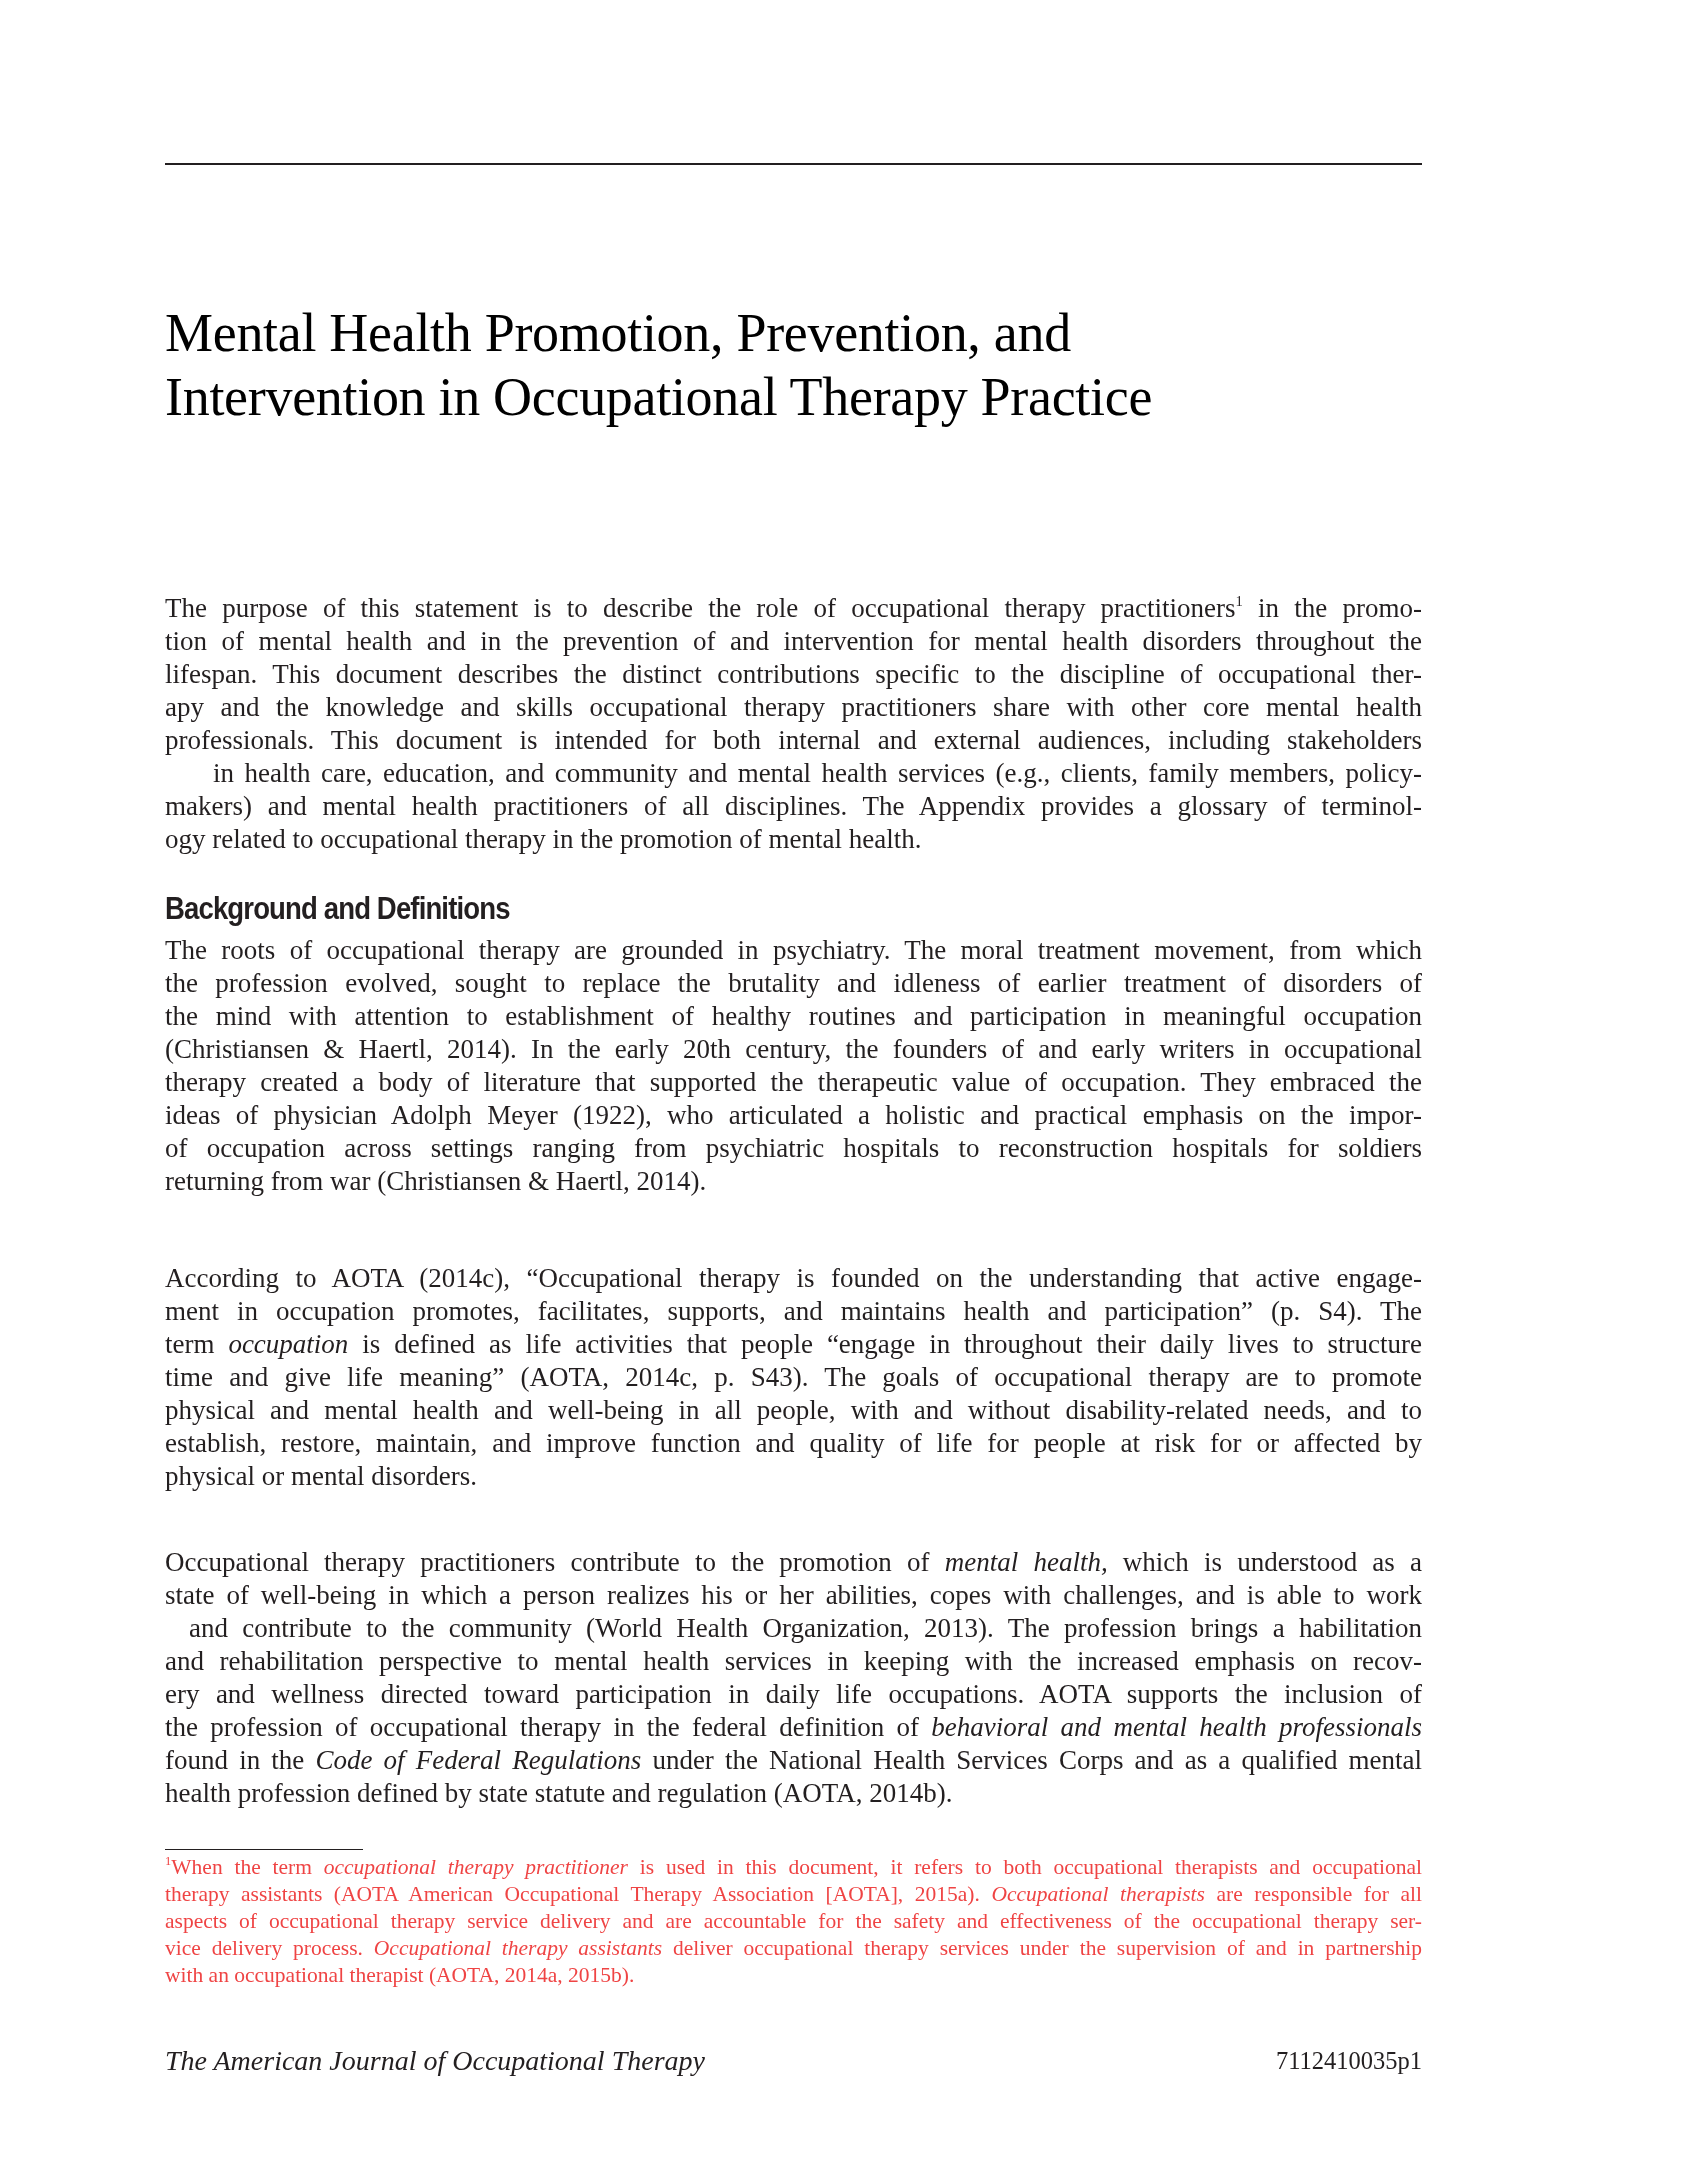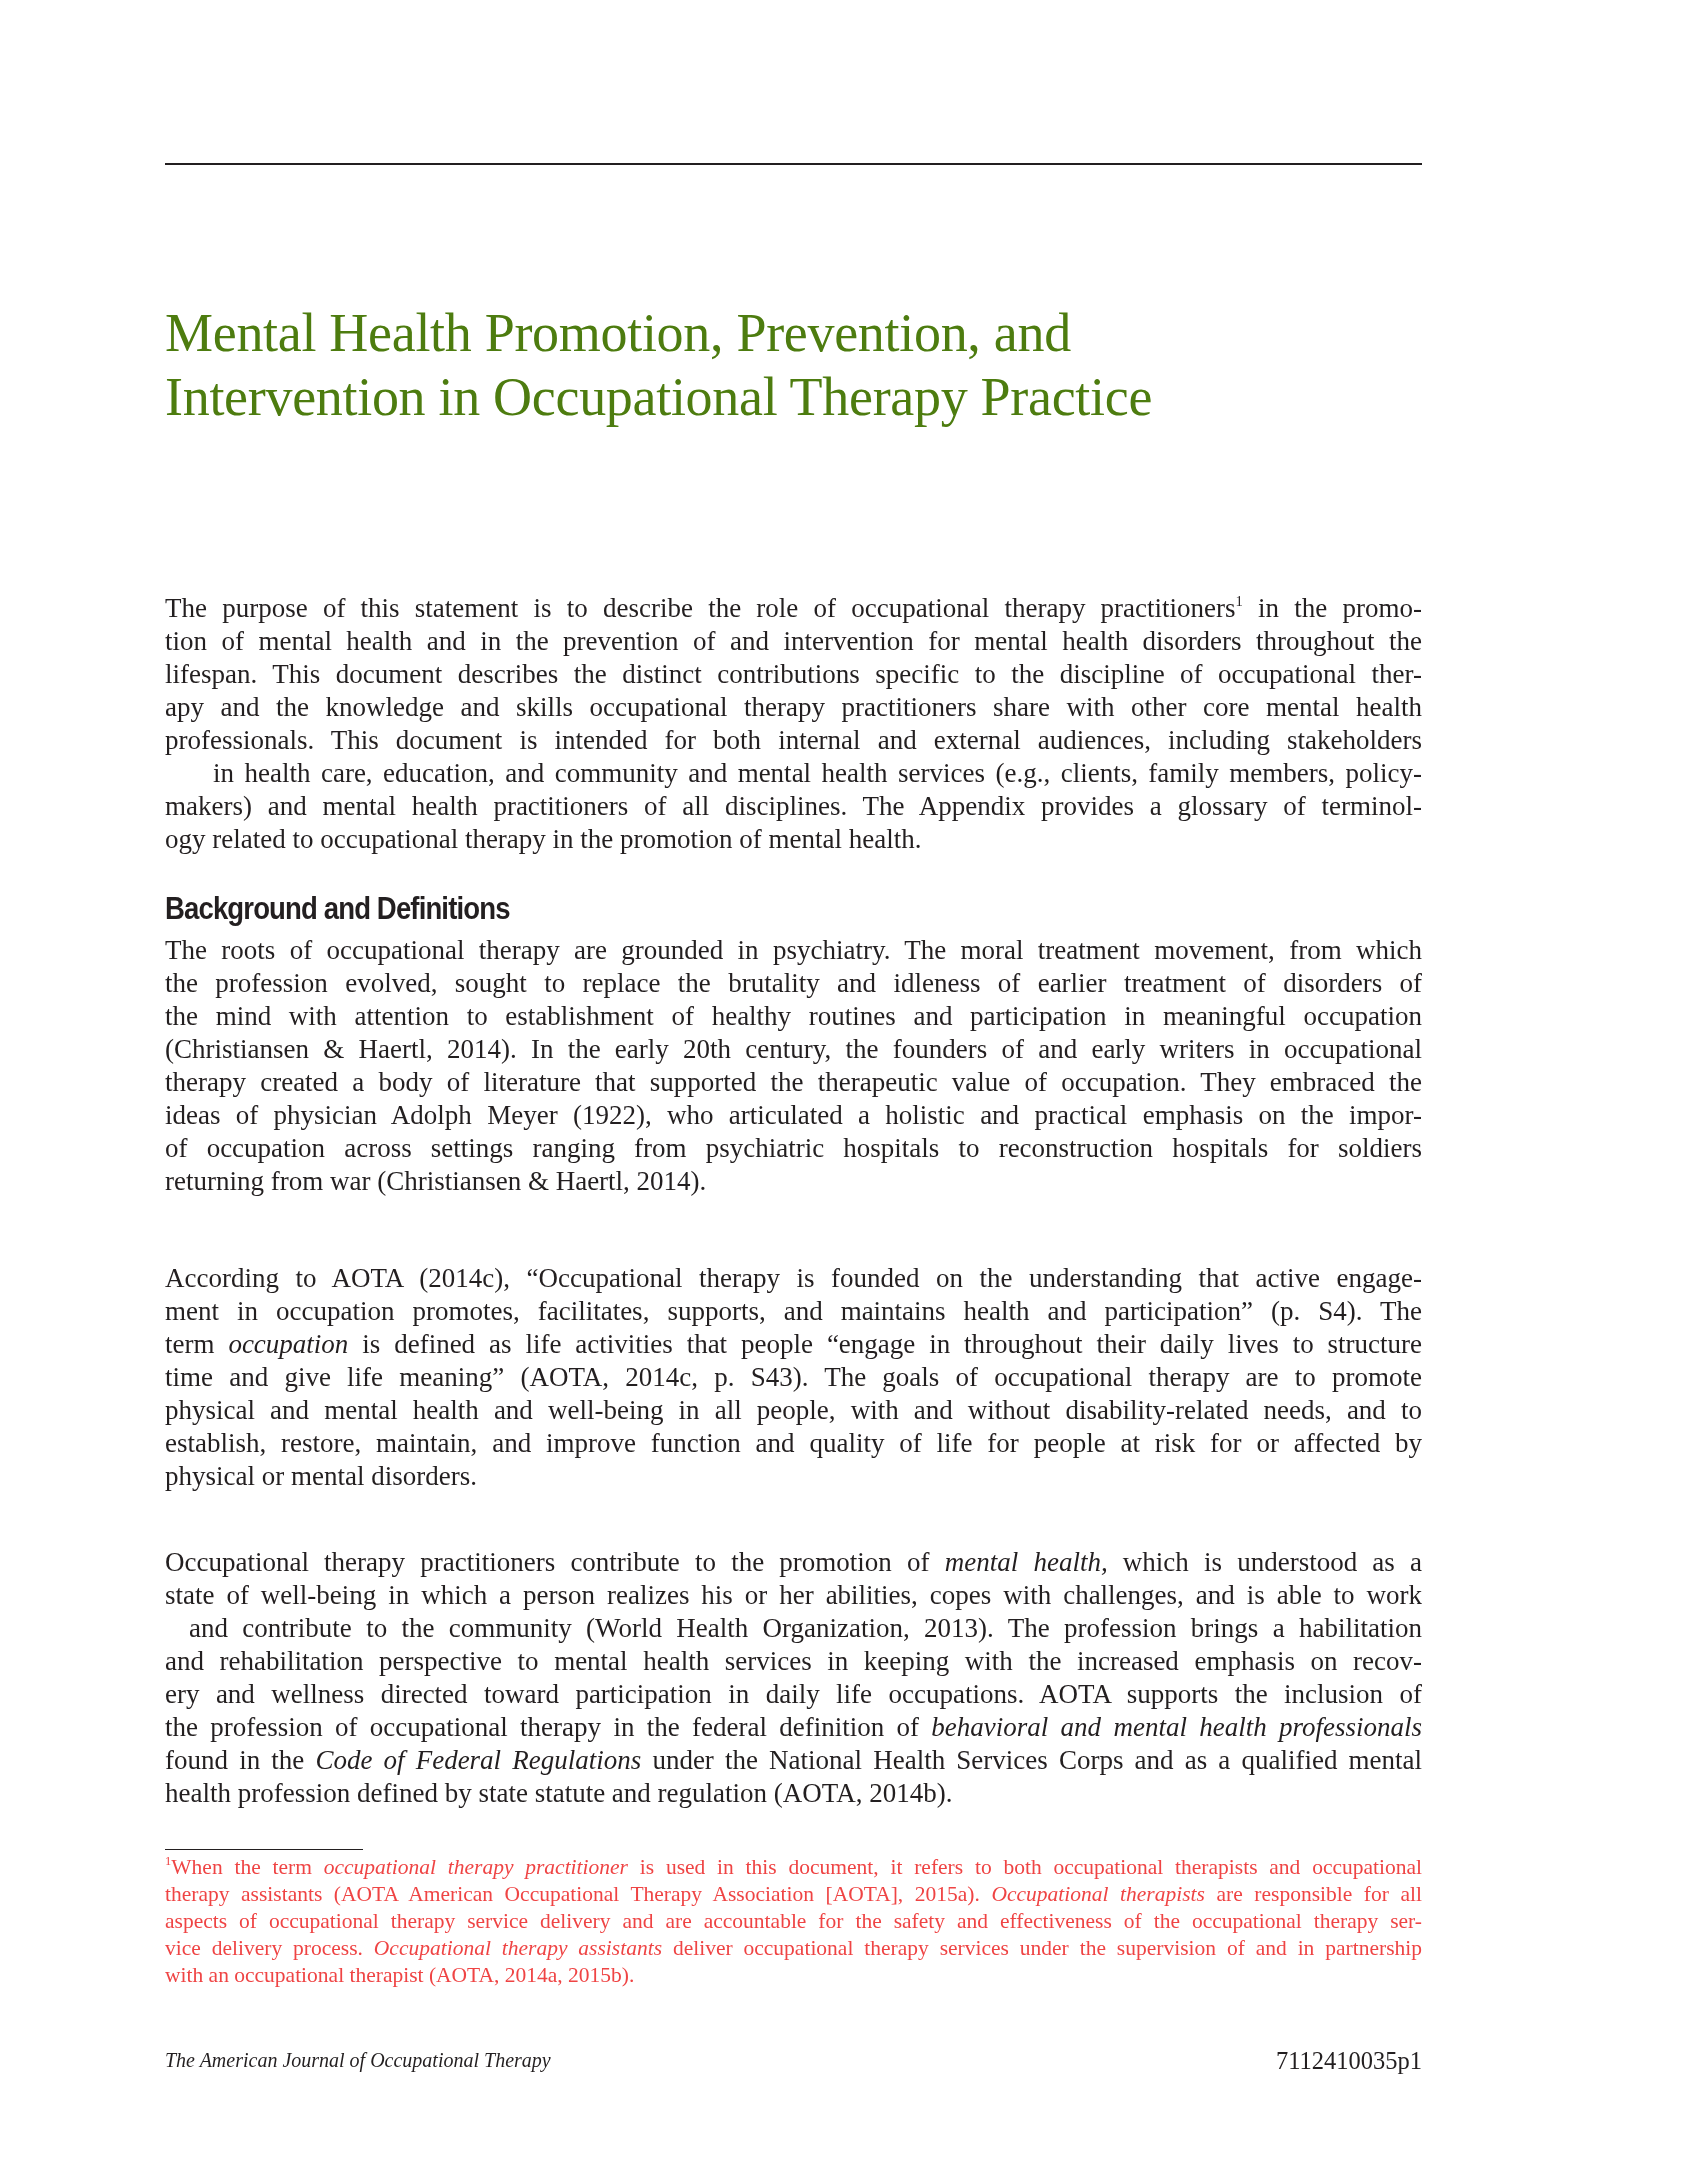--- a/index.html
+++ b/index.html
@@ -1,21 +1,21 @@
 <!DOCTYPE html>
 <html style="font-size:10.6px"><head>
 <meta charset="utf-8">
 <style>
   html, body { margin: 0; padding: 0; background: #ffffff; }
   body { width: 1687px; height: 2183px; position: relative; overflow: hidden; color: #231f20; }
   .page { position: absolute; left: 0; top: 0; width: 1687px; height: 2183px; }
   .top-rule { position: absolute; left: 165px; top: 163px; width: 1257px; height: 0; border-top: 2px solid #231f20; }
   .title { position: absolute; left: 165px; top: 301px; width: 1257px; margin: 0;
            font-family: "Liberation Serif", "DejaVu Serif", serif; font-weight: normal;
-           font-size: 54px; line-height: 64px; letter-spacing: -0.3px; color: #4d7c0f; }
+           font-size: 54px; line-height: 64px; letter-spacing: -0.3px; color: #000000; }
   .title .tline { display: block; white-space: nowrap; }
   .body { position: absolute; left: 165px; width: 1257px;
           font-family: "Liberation Serif", "DejaVu Serif", serif; font-size: 27px; line-height: 33px;
           color: #231f20; text-align: justify; }
   .body .line { display: block; white-space: nowrap; text-align-last: justify; text-align: justify; }
   .body .line.last { text-align-last: left; }
   .p1 { top: 592px; }
   .heading { position: absolute; left: 165px; top: 888px; margin: 0;
              font-family: "Liberation Sans", "DejaVu Sans", sans-serif; font-weight: bold;
              font-size: 32px; line-height: 40px; letter-spacing: -1px; transform: scaleX(0.86); transform-origin: left top; color: #231f20; }
@@ -24,21 +24,21 @@
   .p4 { top: 1546px; }
   sup.fnref { font-size: 14.6px; line-height: 0; vertical-align: 10.6px; }
   .fn-rule { position: absolute; left: 165px; top: 1849px; width: 198px; height: 0; border-top: 1.3px solid #231f20; }
   .footnote { position: absolute; left: 165px; top: 1854px; width: 1257px;
               font-family: "Liberation Serif", "DejaVu Serif", serif; font-size: 21.5px; line-height: 27px; color: #ef4444; }
   .footnote .line { display: block; white-space: nowrap; text-align: justify; text-align-last: justify; }
   .footnote .line.last { text-align-last: left; }
   sup.fnmark { font-size: 12.6px; line-height: 0; vertical-align: 8.6px; }
   i { font-style: italic; }
   .footer-left { position: absolute; left: 165px; top: 2046px; font-family: "Liberation Serif", "DejaVu Serif", serif;
-                 font-style: italic; font-size: 20px; line-height: 29px; color: #231f20; white-space: nowrap; text-align: right; }
+                 font-style: italic; font-size: 28px; line-height: 29px; color: #231f20; white-space: nowrap; text-align: right; }
   .footer-right { position: absolute; right: 265px; top: 2046px; font-family: "Liberation Serif", "DejaVu Serif", serif;
                   font-size: 24.5px; line-height: 29px; color: #231f20; white-space: nowrap; }
 </style>
 </head>
 <body>
 
 <div class="page">
 
   <div class="top-rule"></div>
 

